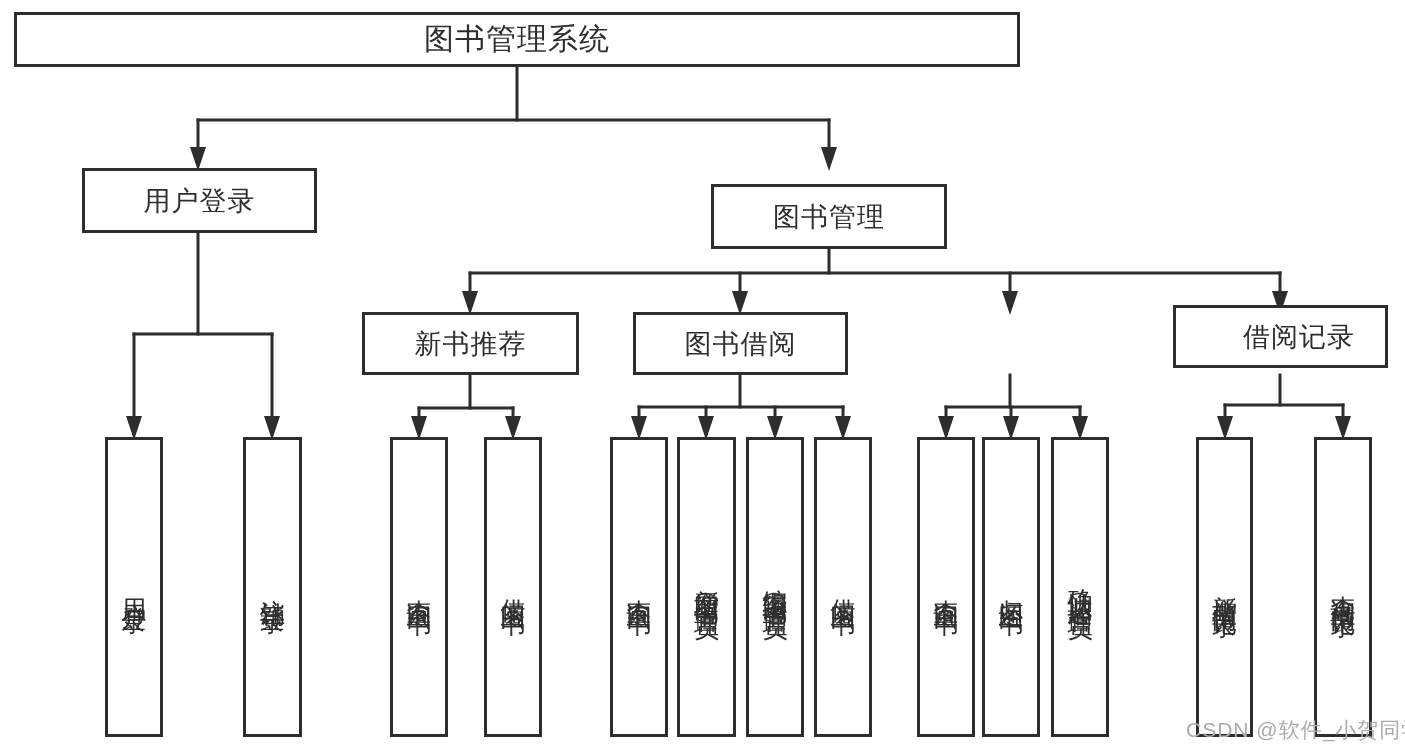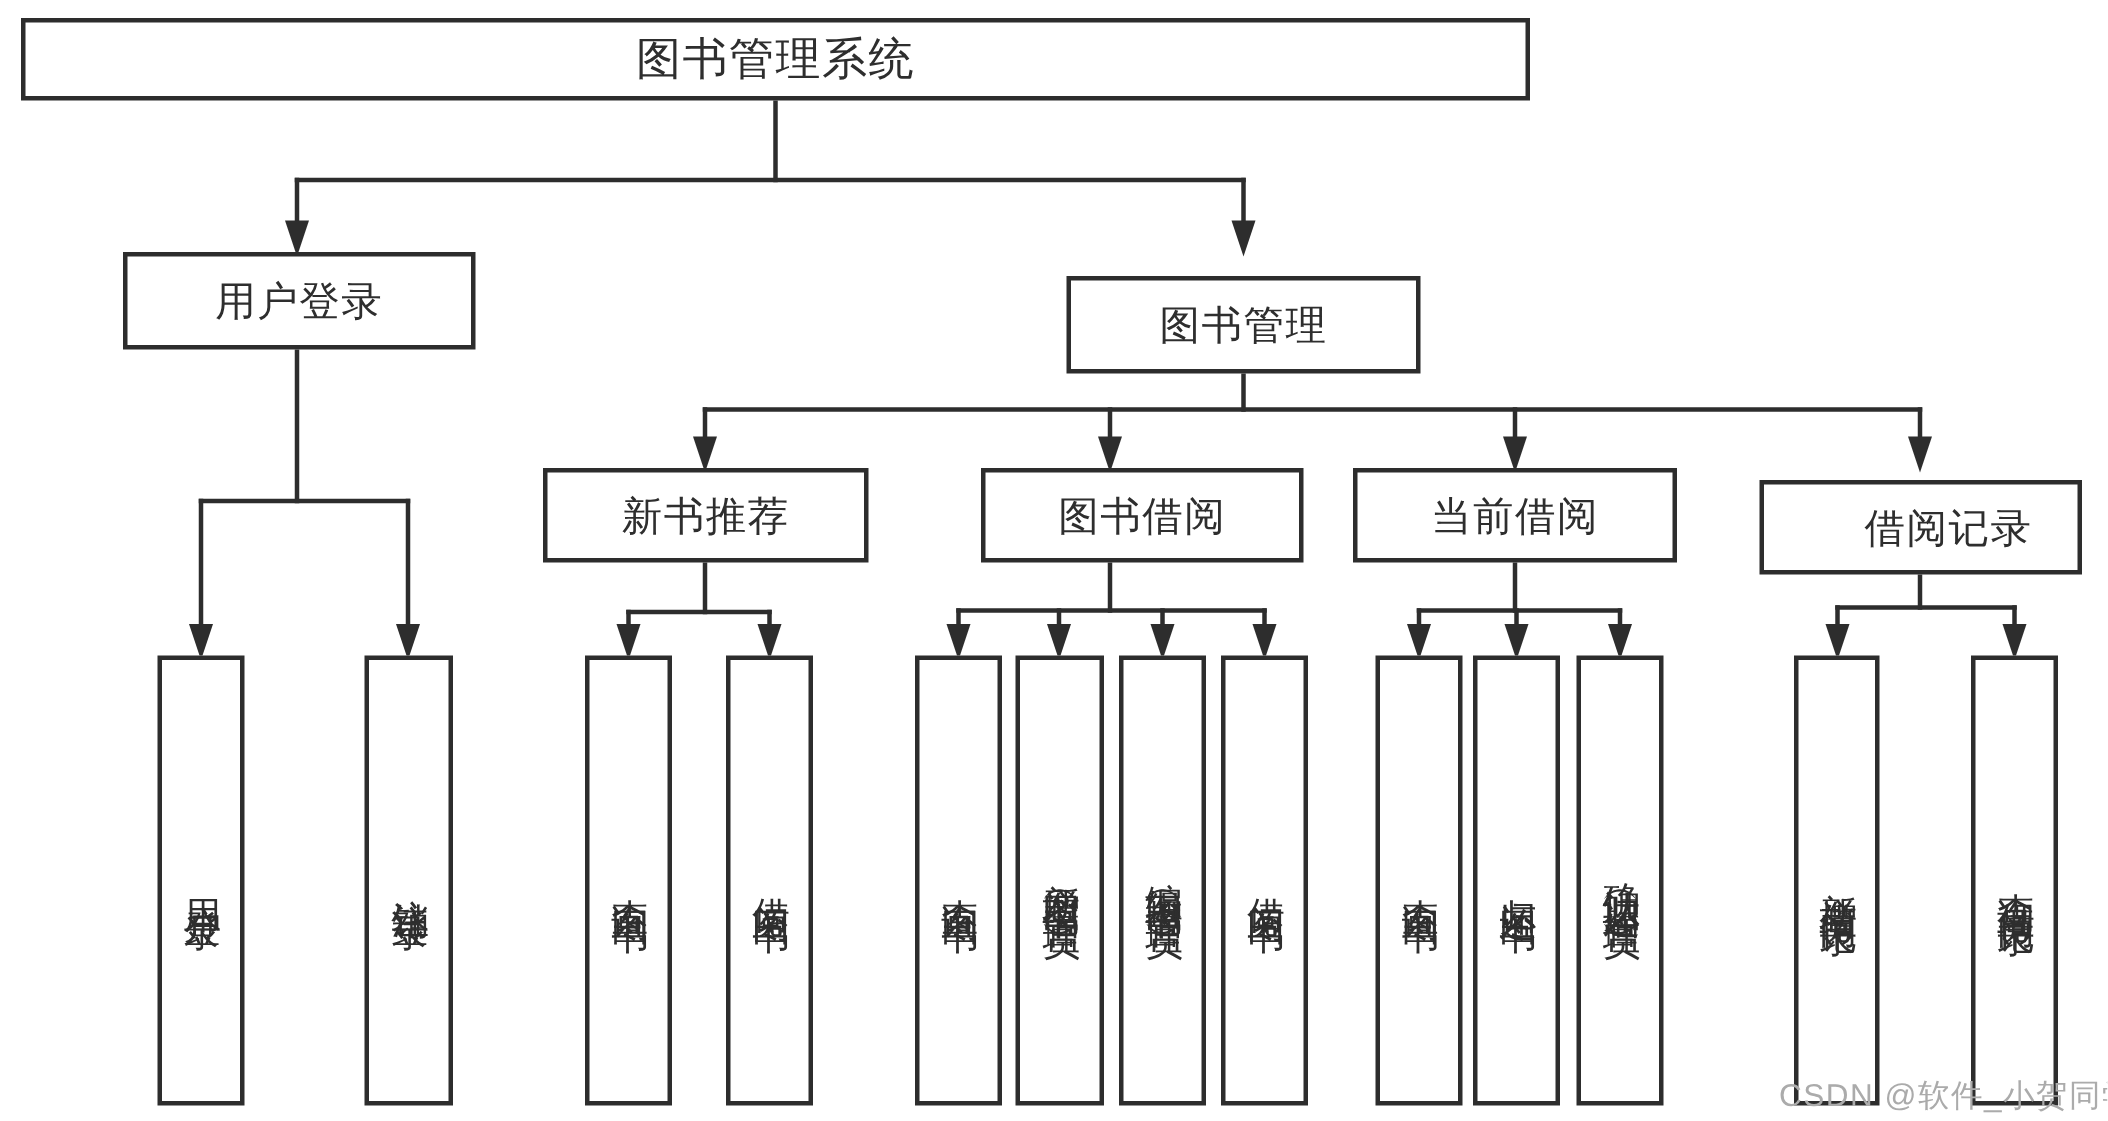--- a/index.html
+++ b/index.html
@@ -118,23 +118,22 @@
       <polygon points="1335,416 1351,416 1343,440"></polygon>
     </g>
   </svg>
 
   <div class="box h root-box" style="left:14px; top:12px; width:1006px; height:55px;">图书管理系统</div>
 
   <div class="box h" style="left:82px; top:168px; width:235px; height:65px;">用户登录</div>
   <div class="box h" style="left:711px; top:184px; width:236px; height:65px;">图书管理</div>
 
   <div class="box h" style="left:362px; top:312px; width:217px; height:63px;">新书推荐</div>
-  <div class="box h" style="left:633px; top:312px; width:215px; height:63px;margin-left:21px;">图书借阅</div>
-  <div class="box h" style="left:902px; top:312px; width:216px; height:63px;">当前借阅</div>
-  <div class="box h" style="left:1173px; top:320px; width:215px; height:63px;padding-left:37px;">借阅记录</div>
+  <div class="box h" style="left:633px; top:312px; width:215px; height:63px;">图书借阅</div>
+  <div class="box h" style="left:1173px; top:305px; width:215px; height:63px;padding-left:37px;">借阅记录</div>
 
   <div class="box v" style="left:105px; top:437px; width:58px; height:300px;">用户登录</div>
   <div class="box v" style="left:243px; top:437px; width:59px; height:300px;">注销登录</div>
 
   <div class="box v" style="left:390px; top:437px; width:58px; height:300px;">查询图书</div>
   <div class="box v" style="left:484px; top:437px; width:58px; height:300px;">借阅图书</div>
 
   <div class="box v" style="left:610px; top:437px; width:58px; height:300px;">查询图书</div>
   <div class="box v" style="left:677px; top:437px; width:59px; height:300px;">新增图书（管理员）</div>
   <div class="box v" style="left:746px; top:437px; width:58px; height:300px;">编辑图书（管理员）</div>

